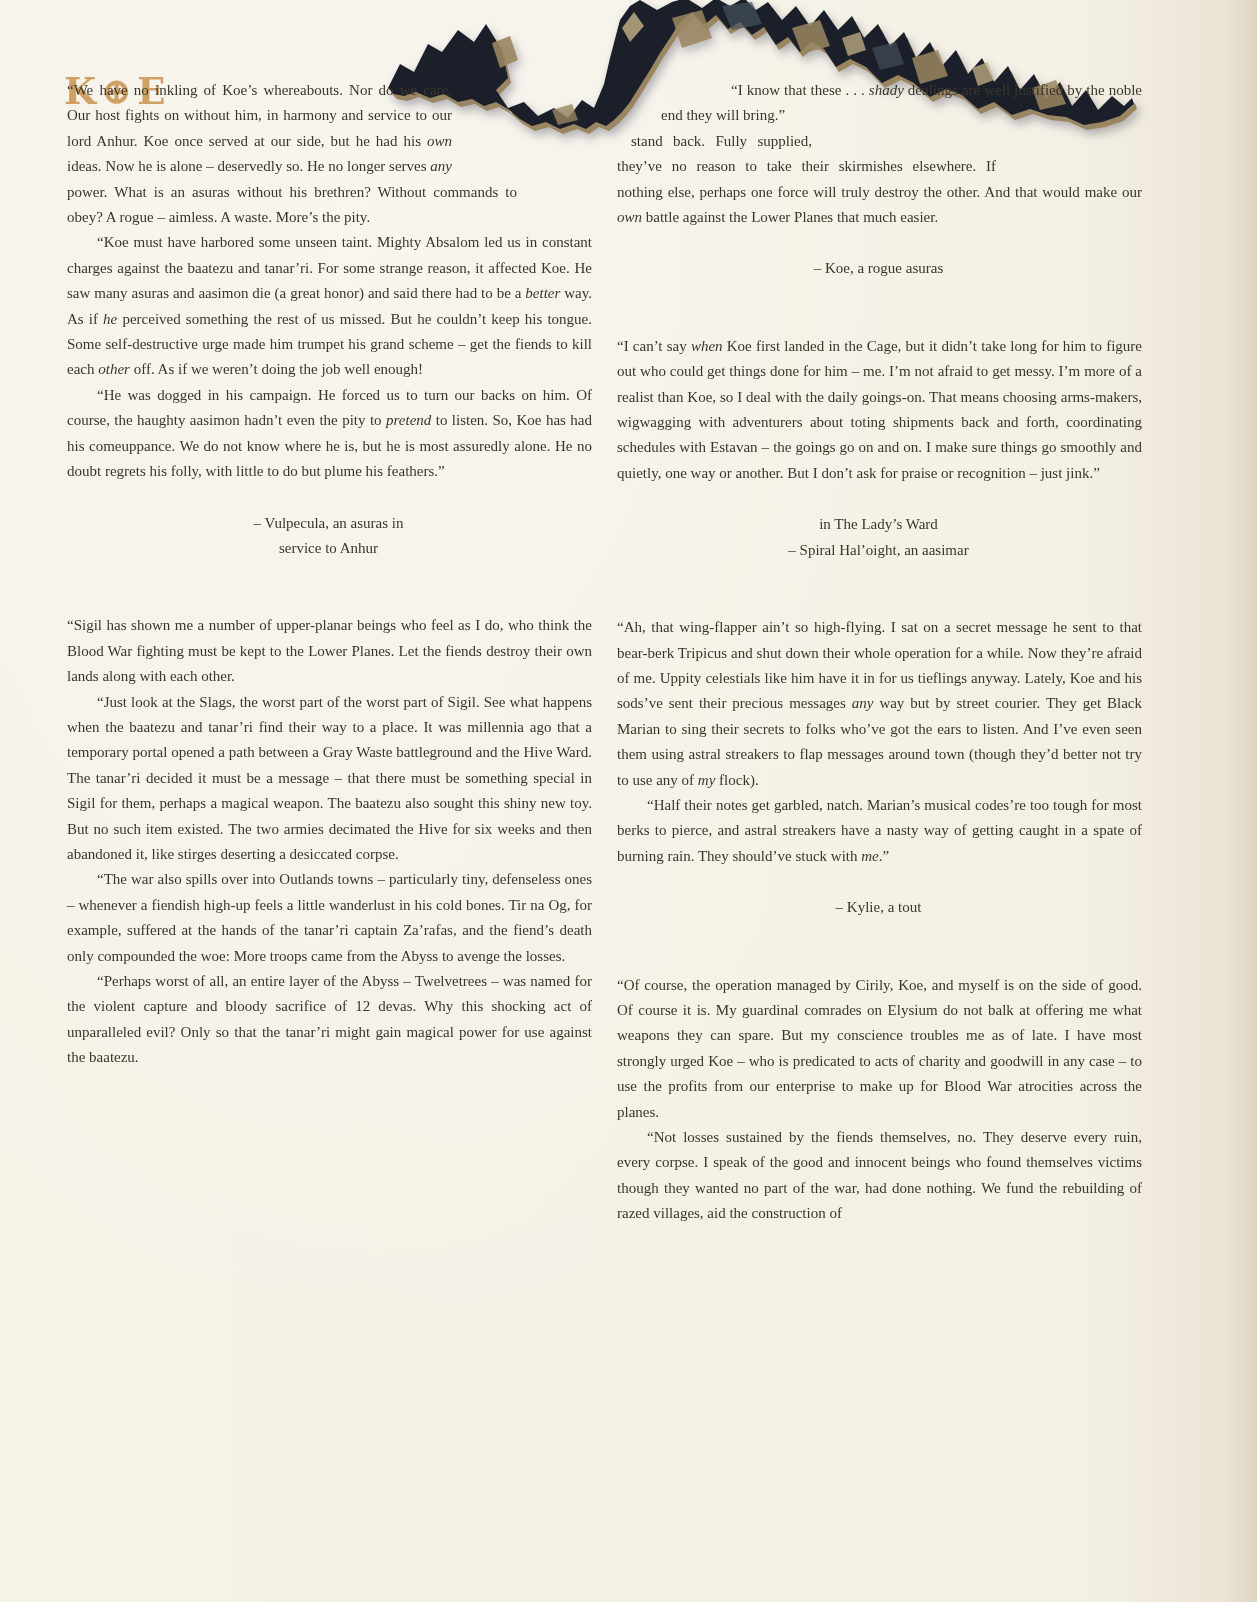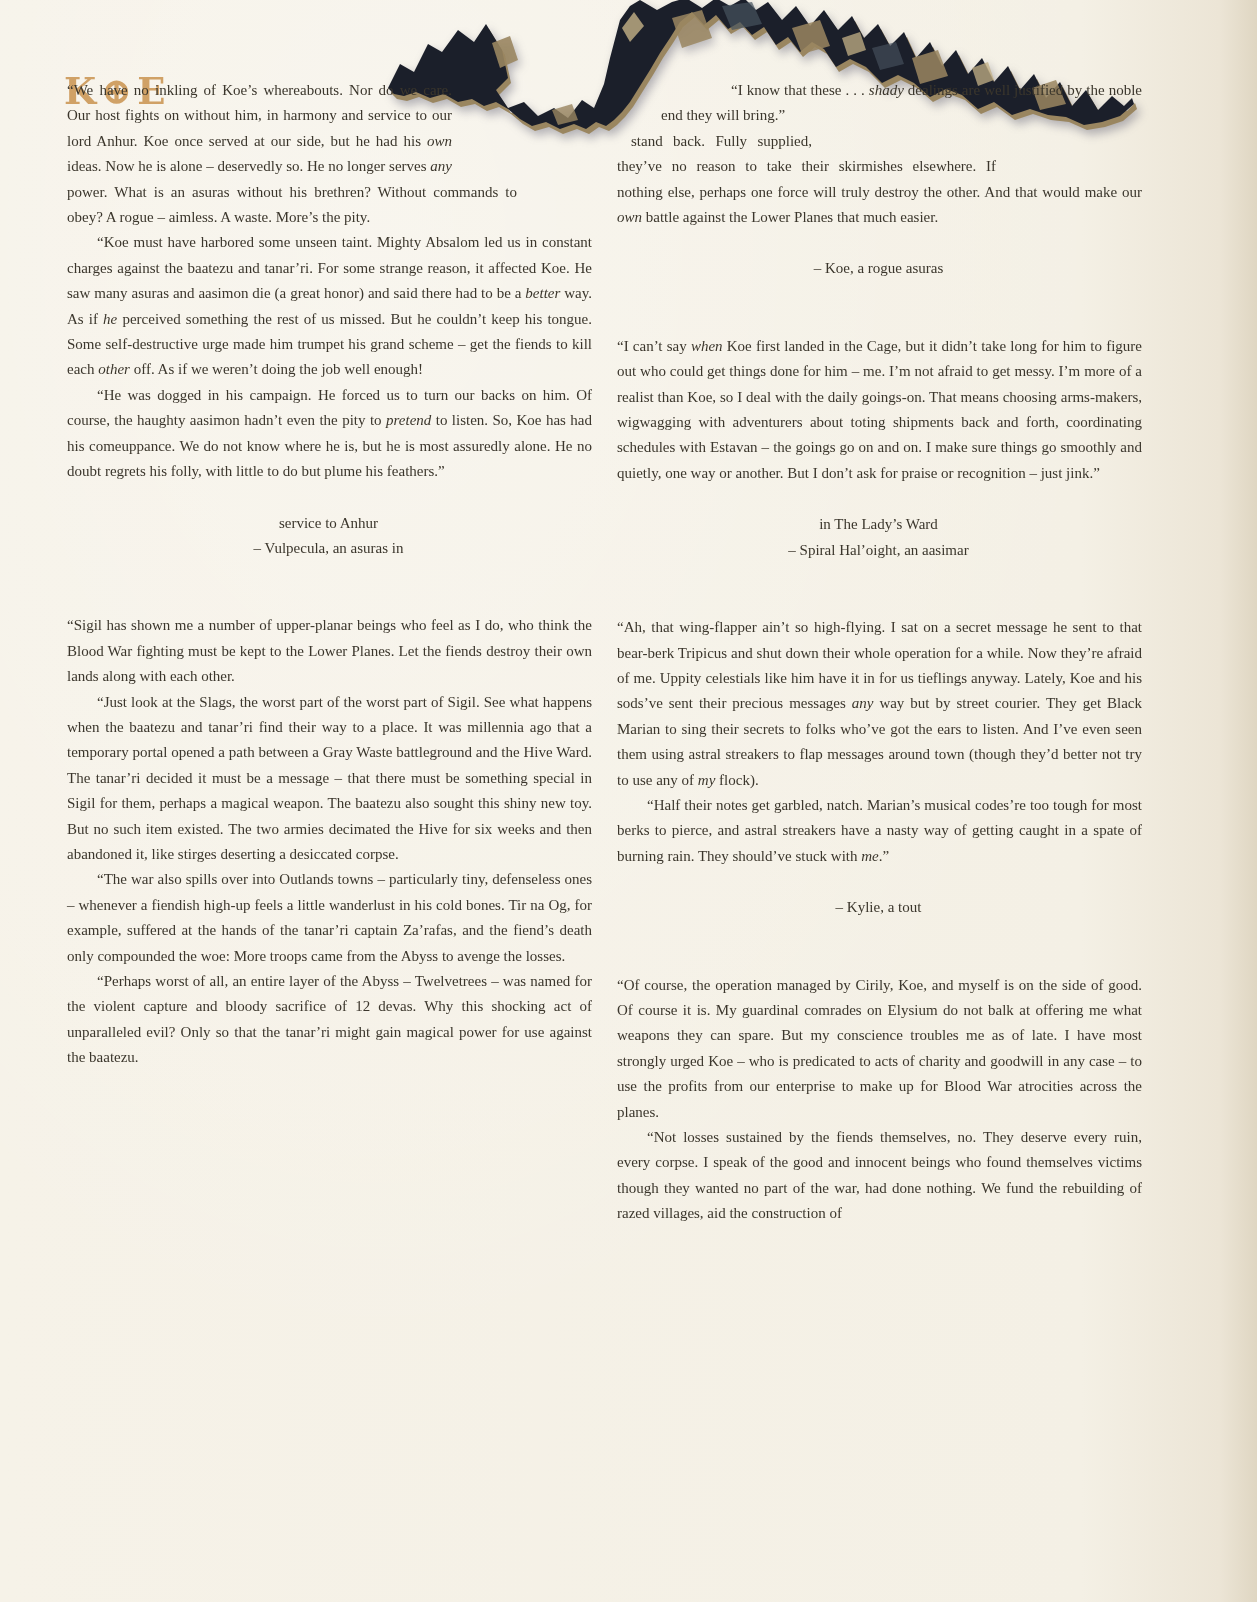--- a/index.html
+++ b/index.html
@@ -70,22 +70,22 @@
 
   <div class="columns">
 
     <div class="col">
       <div class="sp spR1"></div>
       <div class="sp spR2"></div>
       <p class="para">“We have no inkling of Koe’s whereabouts. Nor do we care. Our host fights on without him, in harmony and service to our lord Anhur. Koe once served at our side, but he had his <em>own</em> ideas. Now he is alone – deservedly so. He no longer serves <em>any</em> power. What is an asuras without his brethren? Without commands to obey? A rogue – aimless. A waste. More’s the pity.</p>
       <p class="para indent">“Koe must have harbored some unseen taint. Mighty Absalom led us in constant charges against the baatezu and tanar’ri. For some strange reason, it affected Koe. He saw many asuras and aasimon die (a great honor) and said there had to be a <em>better</em> way. As if <em>he</em> perceived something the rest of us missed. But he couldn’t keep his tongue. Some self-destructive urge made him trumpet his grand scheme – get the fiends to kill each <em>other</em> off. As if we weren’t doing the job well enough!</p>
       <p class="para indent">“He was dogged in his campaign. He forced us to turn our backs on him. Of course, the haughty aasimon hadn’t even the pity to <em>pretend</em> to listen. So, Koe has had his comeuppance. We do not know where he is, but he is most assuredly alone. He no doubt regrets his folly, with little to do but plume his feathers.”</p>
       <div class="attribution">
+        <span class="attr-line">– Vulpecula, an asuras in</span>
         <span class="attr-line">service to Anhur</span>
-        <span class="attr-line">– Vulpecula, an asuras in</span>
       </div>
       <p class="para">“Sigil has shown me a number of upper-planar beings who feel as I do, who think the Blood War fighting must be kept to the Lower Planes. Let the fiends destroy their own lands along with each other.</p>
       <p class="para indent">“Just look at the Slags, the worst part of the worst part of Sigil. See what happens when the baatezu and tanar’ri find their way to a place. It was millennia ago that a temporary portal opened a path between a Gray Waste battleground and the Hive Ward. The tanar’ri decided it must be a message – that there must be something special in Sigil for them, perhaps a magical weapon. The baatezu also sought this shiny new toy. But no such item existed. The two armies decimated the Hive for six weeks and then abandoned it, like stirges deserting a desiccated corpse.</p>
       <p class="para indent">“The war also spills over into Outlands towns – particularly tiny, defenseless ones – whenever a fiendish high-up feels a little wanderlust in his cold bones. Tir na Og, for example, suffered at the hands of the tanar’ri captain Za’rafas, and the fiend’s death only compounded the woe: More troops came from the Abyss to avenge the losses.</p>
       <p class="para indent">“Perhaps worst of all, an entire layer of the Abyss – Twelvetrees – was named for the violent capture and bloody sacrifice of 12 devas. Why this shocking act of unparalleled evil? Only so that the tanar’ri might gain magical power for use against the baatezu.</p>
     </div>
 
     <div class="col">
       <div class="sp spL1"></div>
       <div class="sp spL2"></div>

